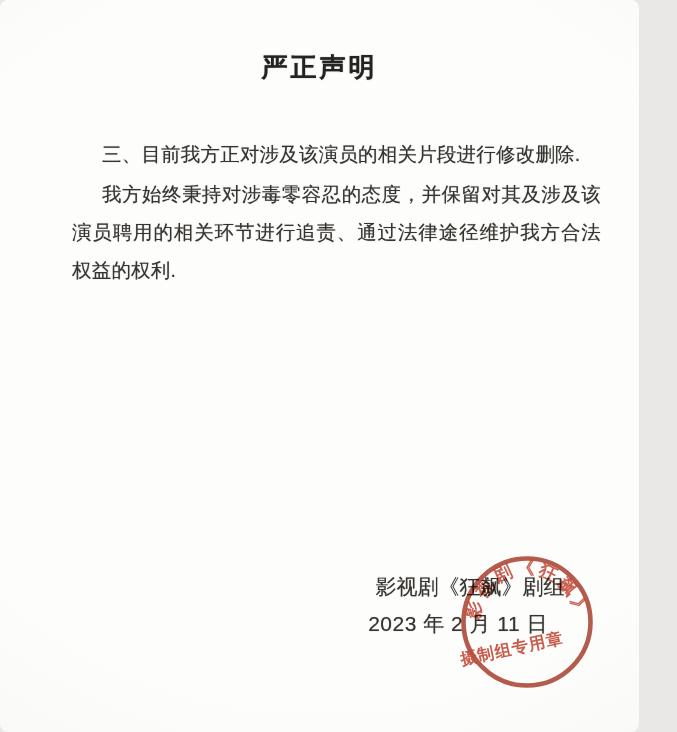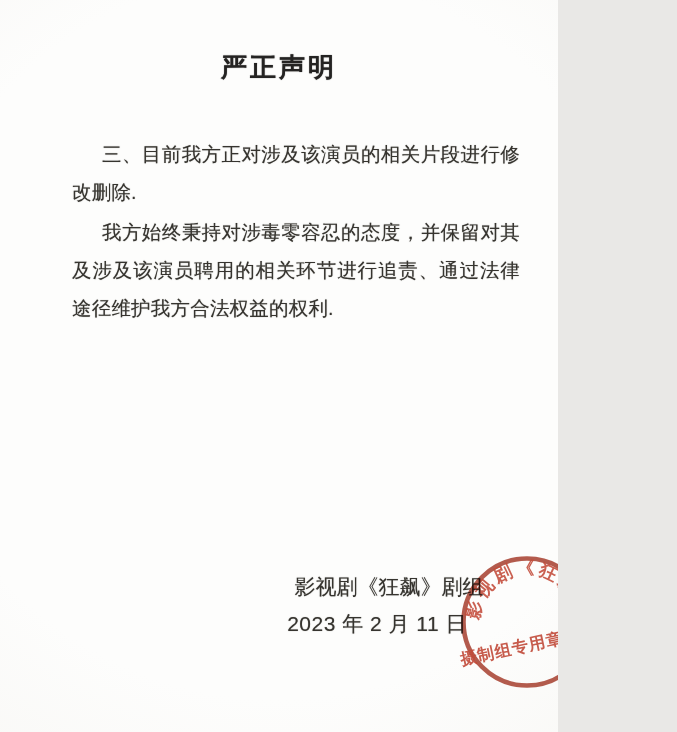--- a/index.html
+++ b/index.html
@@ -1,25 +1,26 @@
 <!DOCTYPE html>
 <html><head>
 <meta charset="utf-8">
 <style>
   html, body { margin: 0; padding: 0; background: #e9e8e6; }
   .photo {
     position: relative;
-    width: 558px;
+    width: 639px;
     height: 732px;
     margin: 0;
     overflow: hidden;
     background:
       radial-gradient(ellipse 120% 90% at 50% 46%, #fdfdfc 55%, #f6f5f2 95%, #f1f0ed 100%);
     font-family: "Liberation Sans", sans-serif;
     color: #35332f;
+    border-radius: 8px;
   }
   .doc-title {
     margin: 50px 0 0 0;
     text-align: center;
     font-size: 26px;
     font-weight: 700;
     letter-spacing: 3px;
     color: #242322;
     text-shadow: 0 0 1px rgba(36,35,34,.75);
   }

